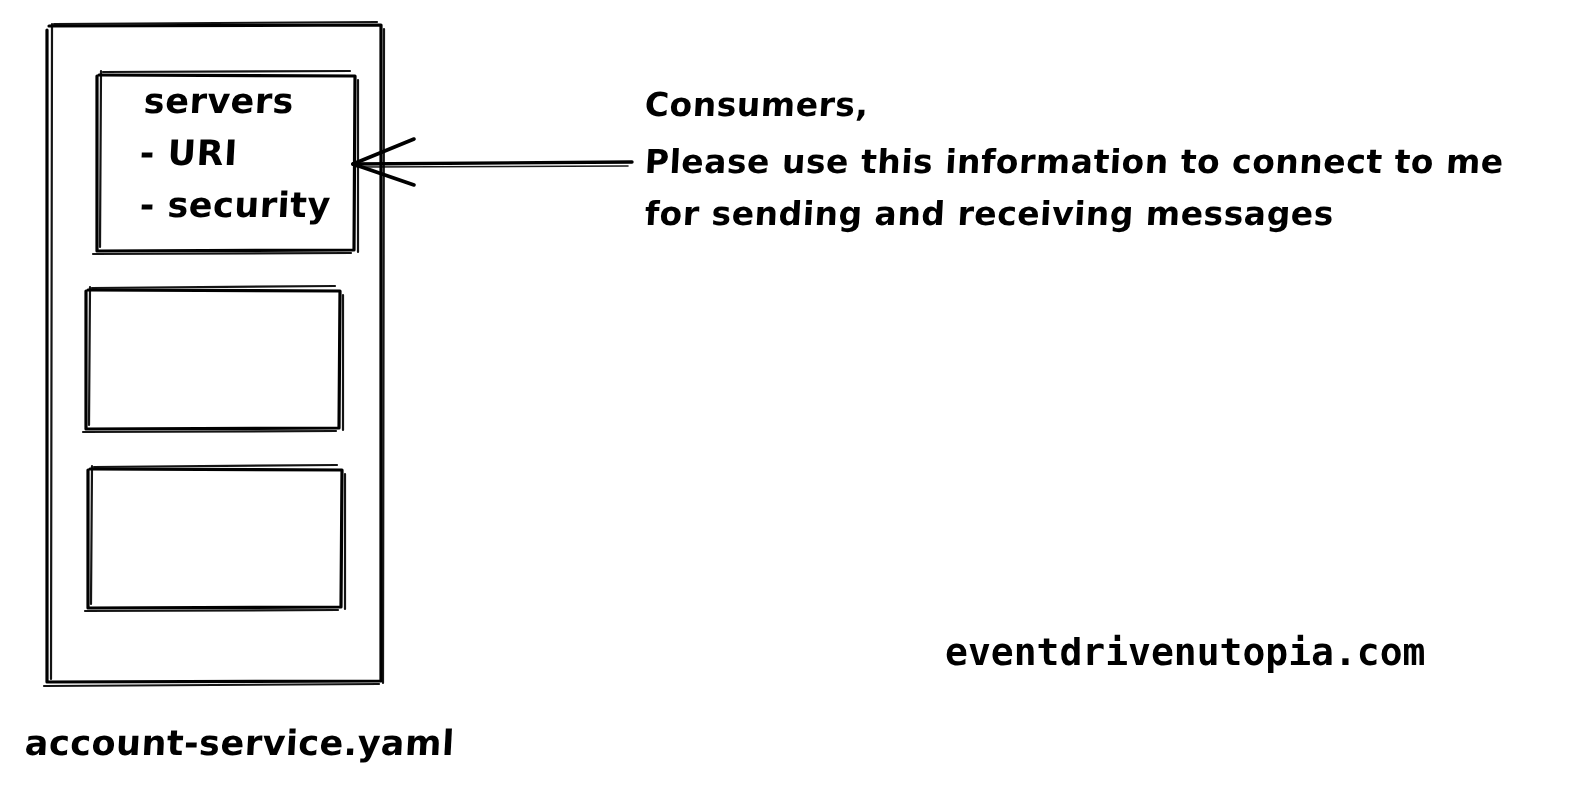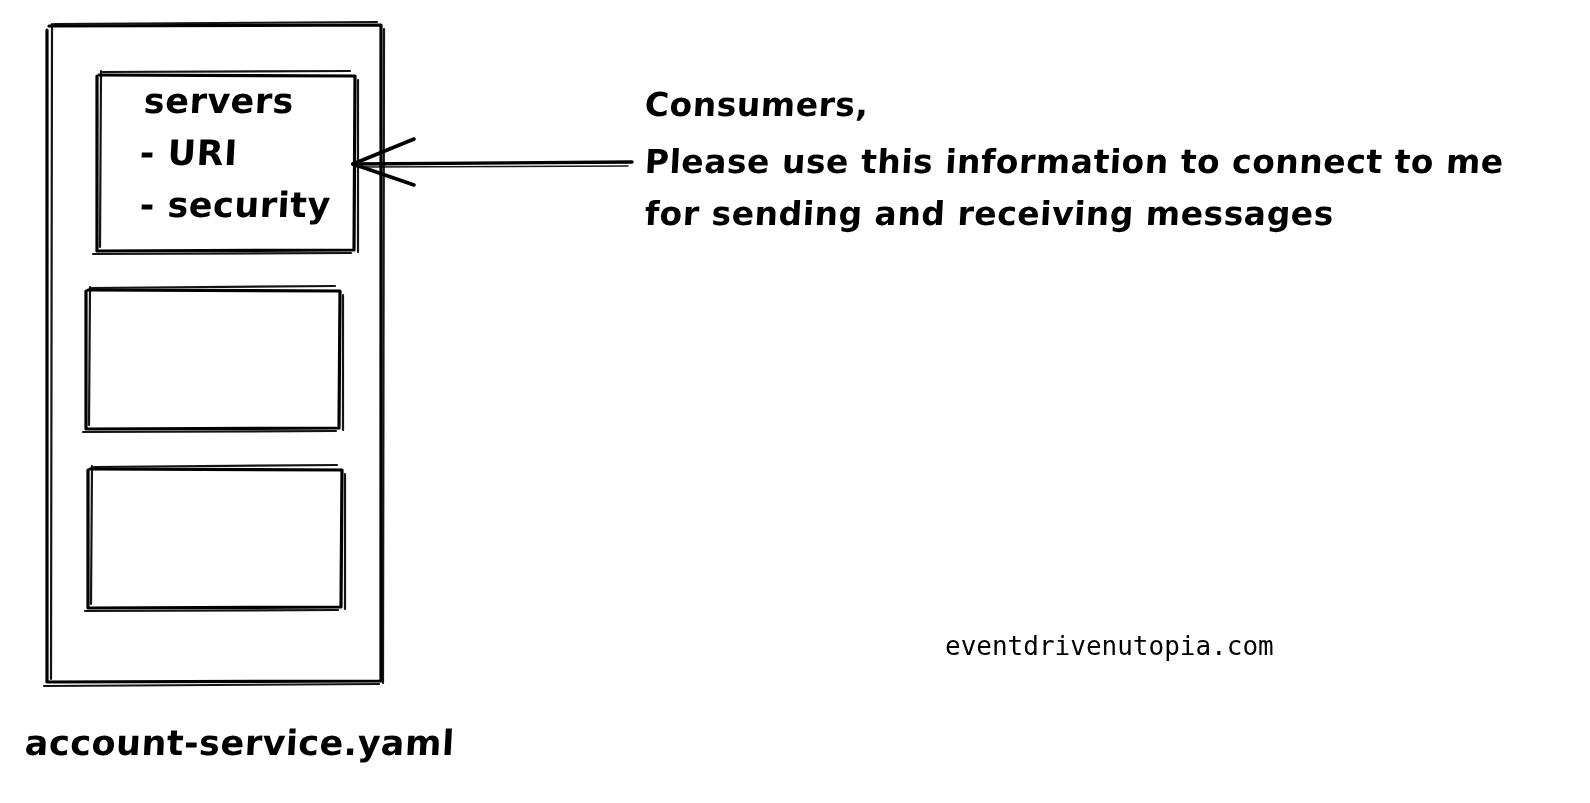--- a/index.html
+++ b/index.html
@@ -52,21 +52,21 @@
   #servers-title   { left: 143px; top:  84px; font-size: 35px; }
   #servers-item-0  { left: 139px; top: 136px; font-size: 35px; }
   #servers-item-1  { left: 139px; top: 188px; font-size: 35px; }
 
   
   #annot-line-0 { left: 644px; top:  88px; font-size: 33px; }
   #annot-line-1 { left: 644px; top: 145px; font-size: 33px; }
   #annot-line-2 { left: 644px; top: 197px; font-size: 33px; }
 
   
-  #site-credit  { left: 945px; top: 633px; font-size: 26px; }
+  #site-credit  { left: 945px; top: 633px; font-size: 38px; font-weight: bold; }
   #file-caption { left:  24px; top: 726px; font-size: 35px; }
 </style>
 </head>
 <body>
 
 <svg id="canvas" viewBox="0 0 1590 803" xmlns="http://www.w3.org/2000/svg">
 
   <g fill="none" stroke="#000000" stroke-width="3.2" stroke-linecap="round" stroke-linejoin="round">
 
     <path d="M47,30 L47,682 M47,682 L381,681 M381,681 L381,25 M381,25 L49,26"></path>

